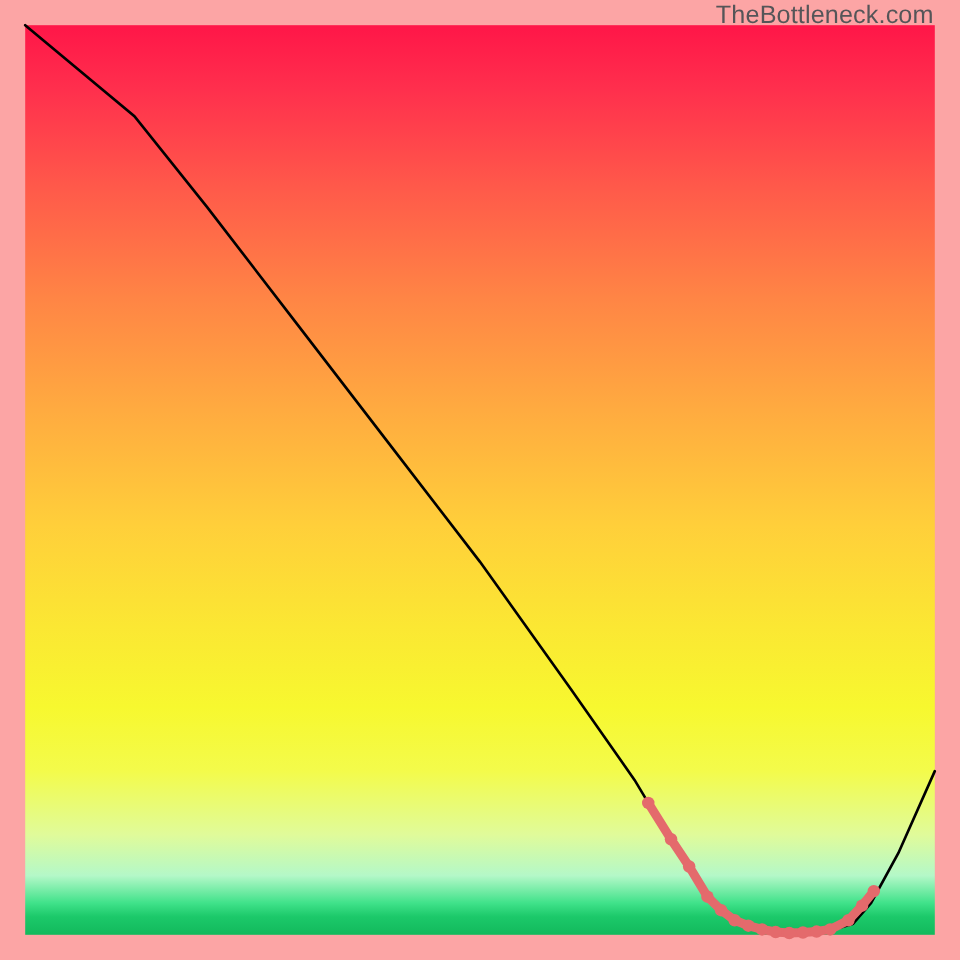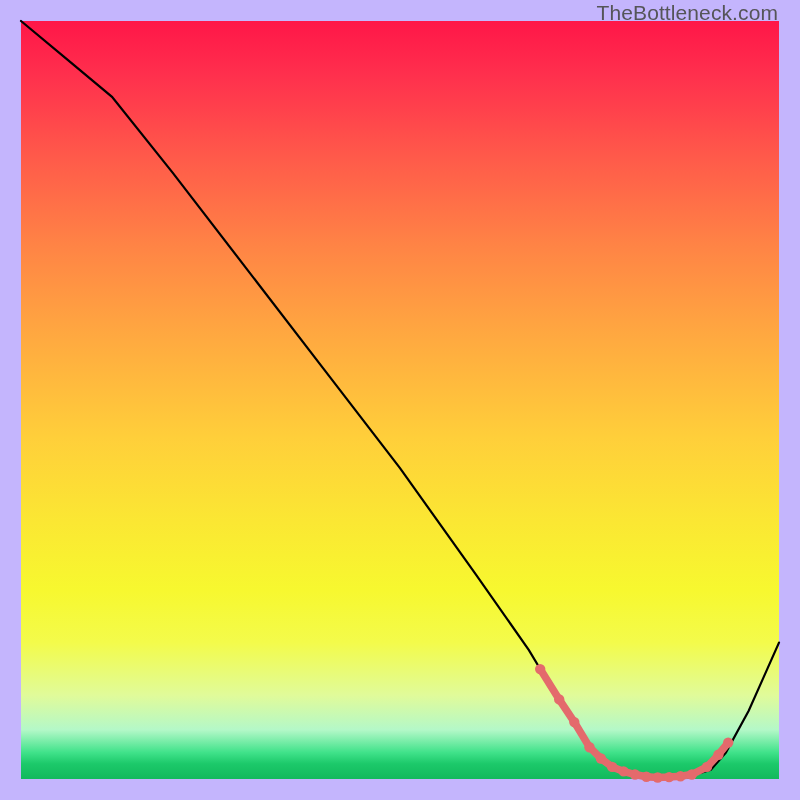--- a/index.html
+++ b/index.html
@@ -10,21 +10,21 @@
     background: #000;
     overflow: hidden;
     font-family: Arial, Helvetica, sans-serif;
   }
   .frame {
     position: absolute;
     top: 0;
     left: 0;
     width: 800px;
     height: 800px;
-    background: #c4b5fd;
+    background: #fca5a5;
   }
   .plot-area {
     position: absolute;
     top: 21px;
     left: 21px;
     width: 758px;
     height: 758px;
     
     background: linear-gradient(
       to bottom,

